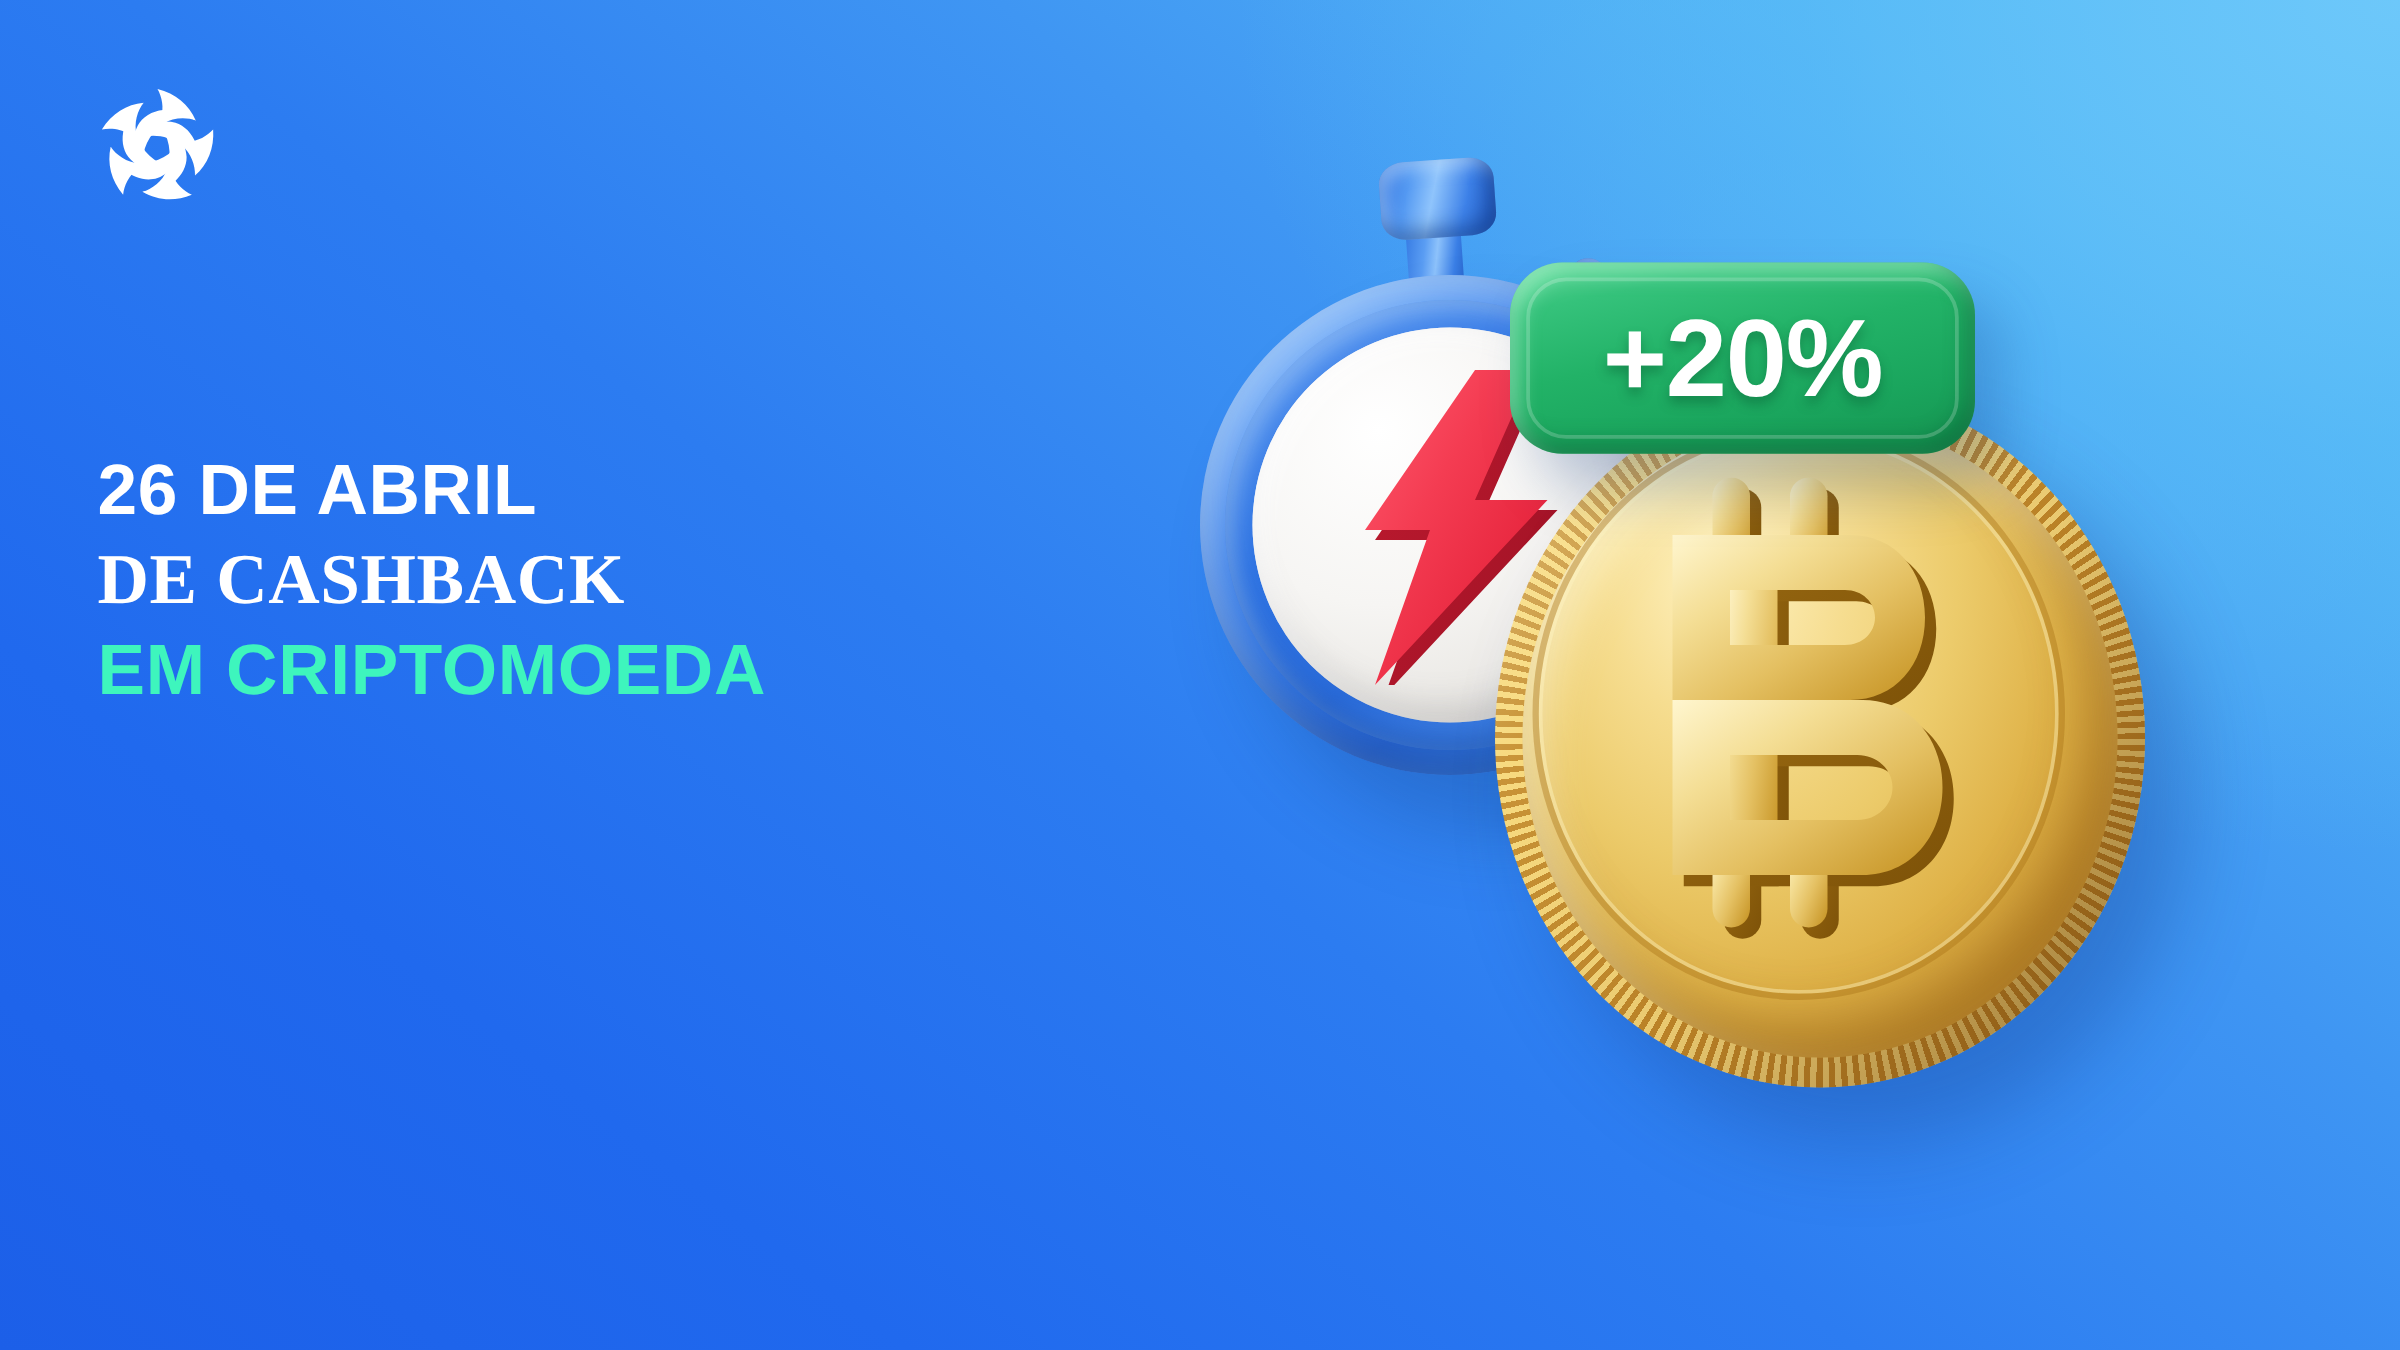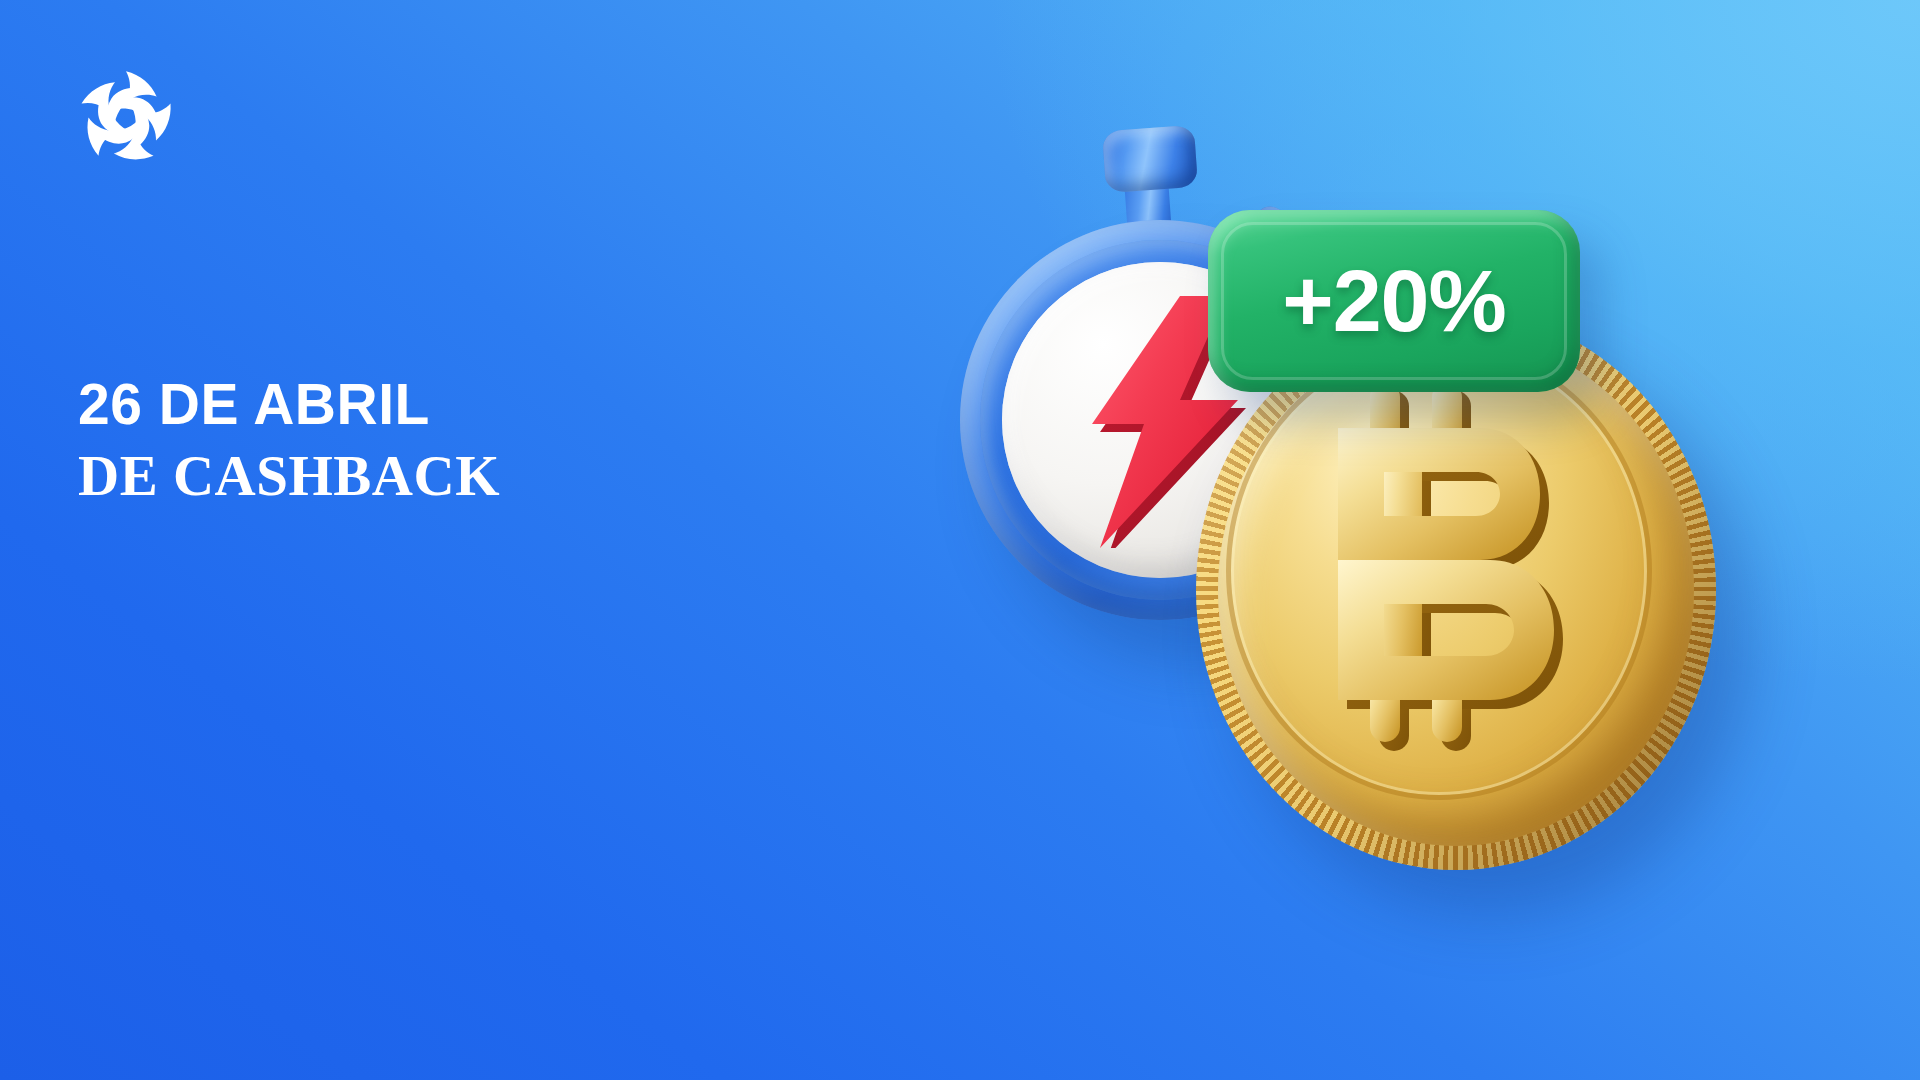--- a/index.html
+++ b/index.html
@@ -28,21 +28,21 @@
     top: 64px;
     width: 108px;
     height: 108px;
   }
   #logo svg { display: block; width: 100%; height: 100%; }
 
   
   #headline {
     position: absolute;
     left: 78px;
-    top: 368px;
+    top: 356px;
     width: 820px;
   }
   .hl-line {
     font-size: 57px;
     line-height: 72px;
     font-weight: 700;
     letter-spacing: 0.5px;
     white-space: nowrap;
     color: #ffffff;
   }
@@ -190,21 +190,21 @@
     width: 290px; height: 370px;
   }
   .coin-btc svg { display: block; width: 100%; height: 100%; }
 
   
   #badge {
     position: absolute;
     left: 248px;
     top: 150px;
     width: 372px;
-    height: 182px;
+    height: 153px;
     border-radius: 42px;
     background: linear-gradient(168deg, #5fd899 0%, #35c27b 18%, #22b267 44%, #1aa55d 72%, #159350 100%);
     box-shadow:
       inset -7px -9px 18px rgba(6,80,44,0.45),
       inset 7px 8px 16px rgba(190,255,220,0.55),
       22px 28px 44px rgba(16,60,140,0.26);
     display: flex;
     align-items: center;
     justify-content: center;
   }
@@ -268,20 +268,21 @@
           <path d="M94 36 C 86 33, 74 33, 65 39 C 52 48, 46 62, 47 76 C 38 66, 36 50, 44 38 C 54 24, 78 22, 94 36 Z"></path>
         </g>
       </g>
       <circle cx="60" cy="60" r="27" fill="none"></circle>
     </svg>
   </div>
 
   <div id="headline">
     <div class="hl-line" style="color: rgb(255, 255, 255);">26 DE ABRIL</div>
     <div class="hl-line" style="color: rgb(255, 255, 255); font-family: Liberation Serif, serif;">DE CASHBACK</div>
+    <div class="hl-line accent" style="color: rgb(62, 245, 189);">EM CRIPTOMOEDA</div>
   </div>
 
   <div id="art">
 
     <div id="stopwatch">
       <div class="sw-crown-stem"></div>
       <div class="sw-crown-cap"></div>
       <div class="sw-btn-stem"></div>
       <div class="sw-btn-cap"></div>
       <div class="sw-body">

